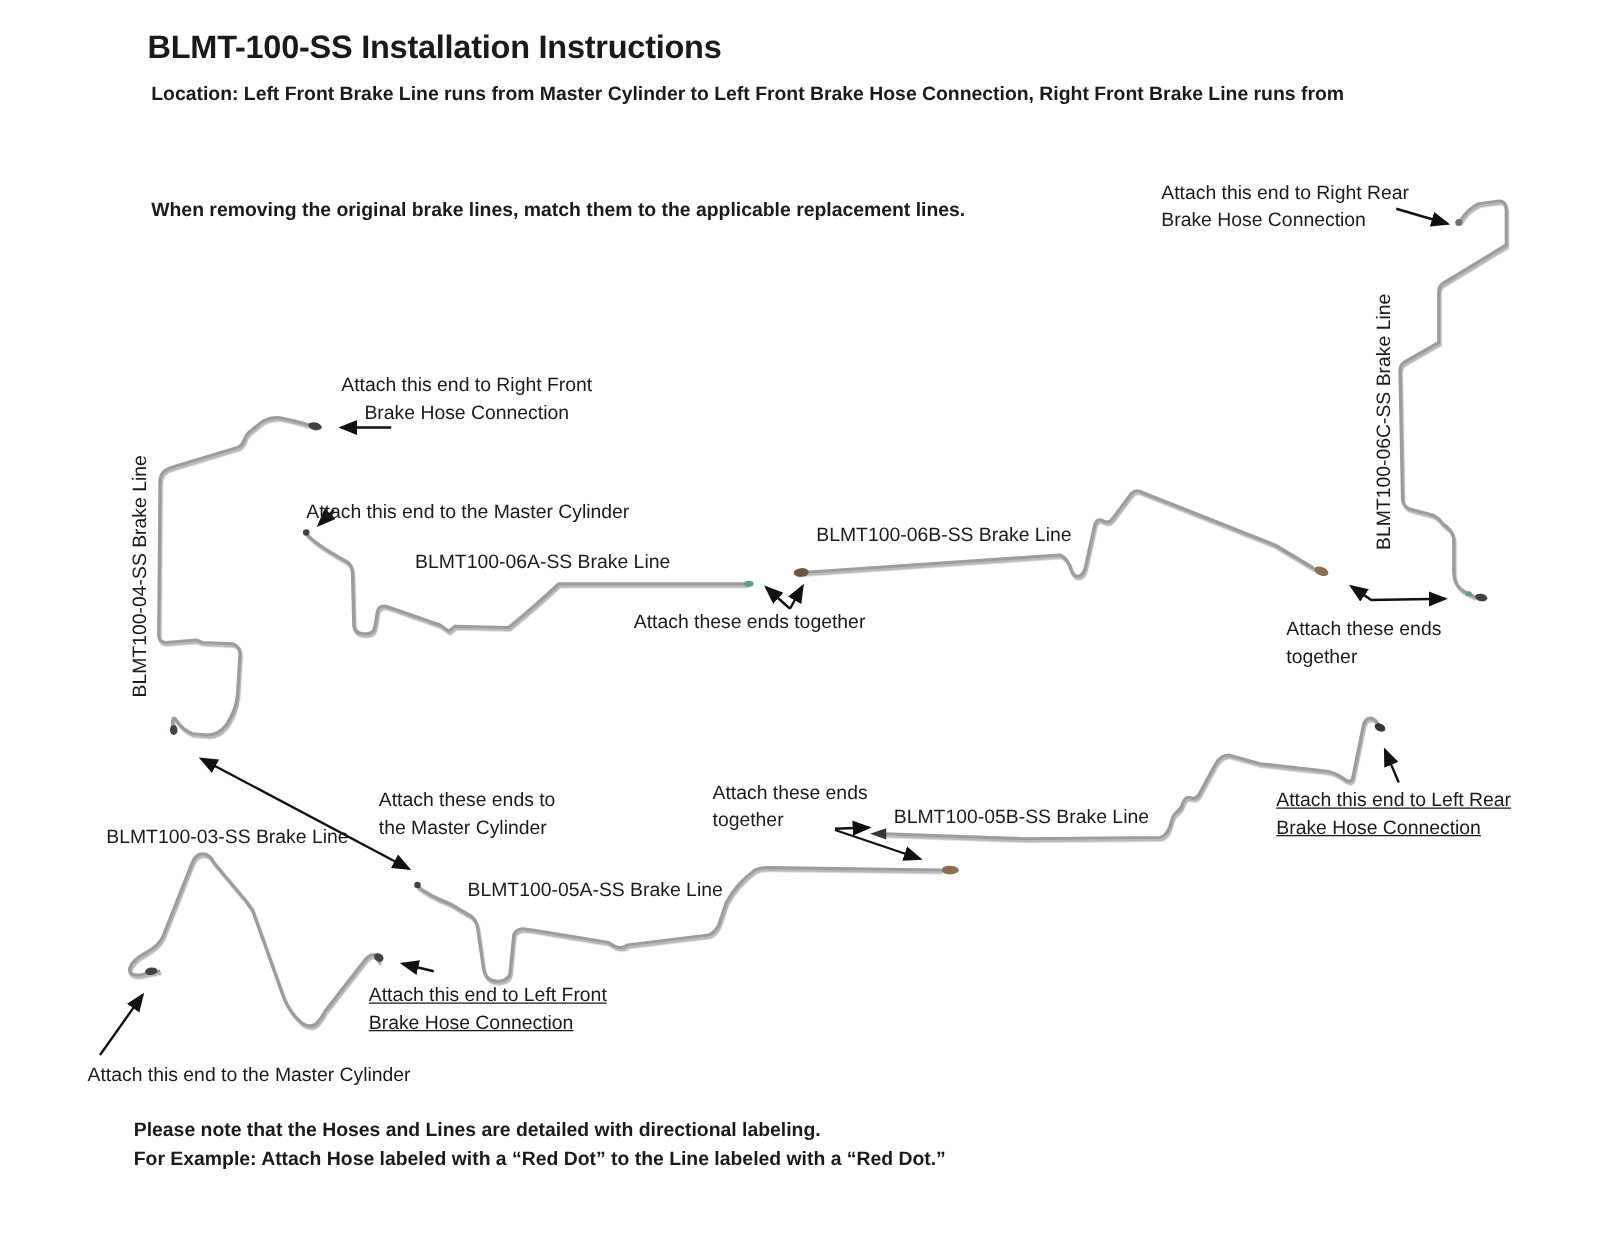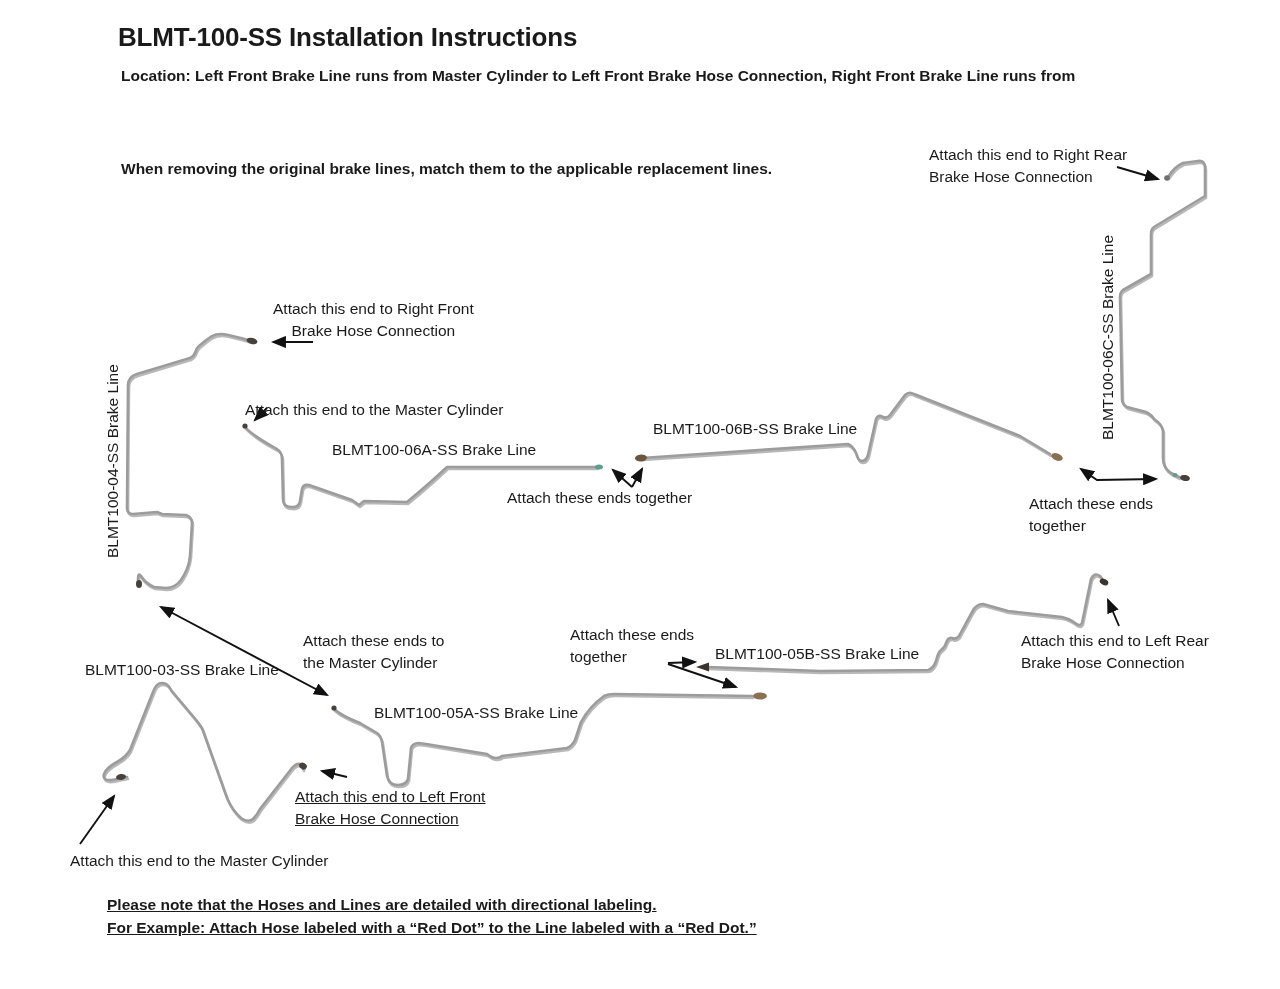--- a/index.html
+++ b/index.html
@@ -22,21 +22,21 @@
   .title{font-size:26px;font-weight:700;letter-spacing:-0.2px;}
   .para{font-size:15.5px;font-weight:700;line-height:24px;}
   .bold-note{font-size:15.5px;font-weight:700;}
   .ann{font-size:15.5px;font-weight:400;line-height:21.5px;white-space:pre-line;}
   .lbl{font-size:15.5px;font-weight:400;}
   .vlbl{
     font-size:15.5px;font-weight:400;
     transform:rotate(-90deg);transform-origin:0 0;
     white-space:nowrap;
   }
-  .footer{font-size:15.5px;font-weight:700;line-height:23px;white-space:pre-line;text-decoration:underline;}
+  .footer{font-size:15.5px;font-weight:700;line-height:23px;white-space:pre-line;}
   svg{position:absolute;left:0;top:0;}
   .tube{stroke:var(--tube);stroke-width:2.6;fill:none;stroke-linecap:round;stroke-linejoin:round;}
   .tubes{filter:drop-shadow(1.5px 2px 0.6px rgba(0,0,0,0.28));}
   .arrow{stroke:var(--arrow);stroke-width:1.9;fill:none;}
 </style>
 </head>
 <body>
 
 <svg width="1280" height="989" viewBox="0 0 1280 989">
   <defs>
@@ -102,21 +102,21 @@
 <div class="abs ann" style="left:273px;top:298px;text-align:center;">Attach this end to Right Front
 Brake Hose Connection</div>
 <div class="abs ann" style="left:245px;top:399px;">Attach this end to the Master Cylinder</div>
 <div class="abs ann" style="left:507px;top:487px;">Attach these ends together</div>
 <div class="abs ann" style="left:1029px;top:493px;">Attach these ends
 together</div>
 <div class="abs ann" style="left:570px;top:624px;">Attach these ends
 together</div>
 <div class="abs ann" style="left:303px;top:630px;">Attach these ends to
 the Master Cylinder</div>
-<div class="abs ann" style="left:1021px;top:630px;">Attach this end to Left Rear
+<div class="abs ann" style="left:1021px;top:630px;text-decoration:underline;">Attach this end to Left Rear
 Brake Hose Connection</div>
 <div class="abs ann" style="left:295px;top:786px;text-decoration:underline;">Attach this end to Left Front
 Brake Hose Connection</div>
 <div class="abs ann" style="left:70px;top:850px;">Attach this end to the Master Cylinder</div>
 
 <div class="abs vlbl" style="left:104px;top:558px;">BLMT100-04-SS Brake Line</div>
 <div class="abs lbl" style="left:332px;top:441px;">BLMT100-06A-SS Brake Line</div>
 <div class="abs lbl" style="left:653px;top:420px;">BLMT100-06B-SS Brake Line</div>
 <div class="abs vlbl" style="left:1099px;top:440px;">BLMT100-06C-SS Brake Line</div>
 <div class="abs lbl" style="left:85px;top:661px;">BLMT100-03-SS Brake Line</div>

